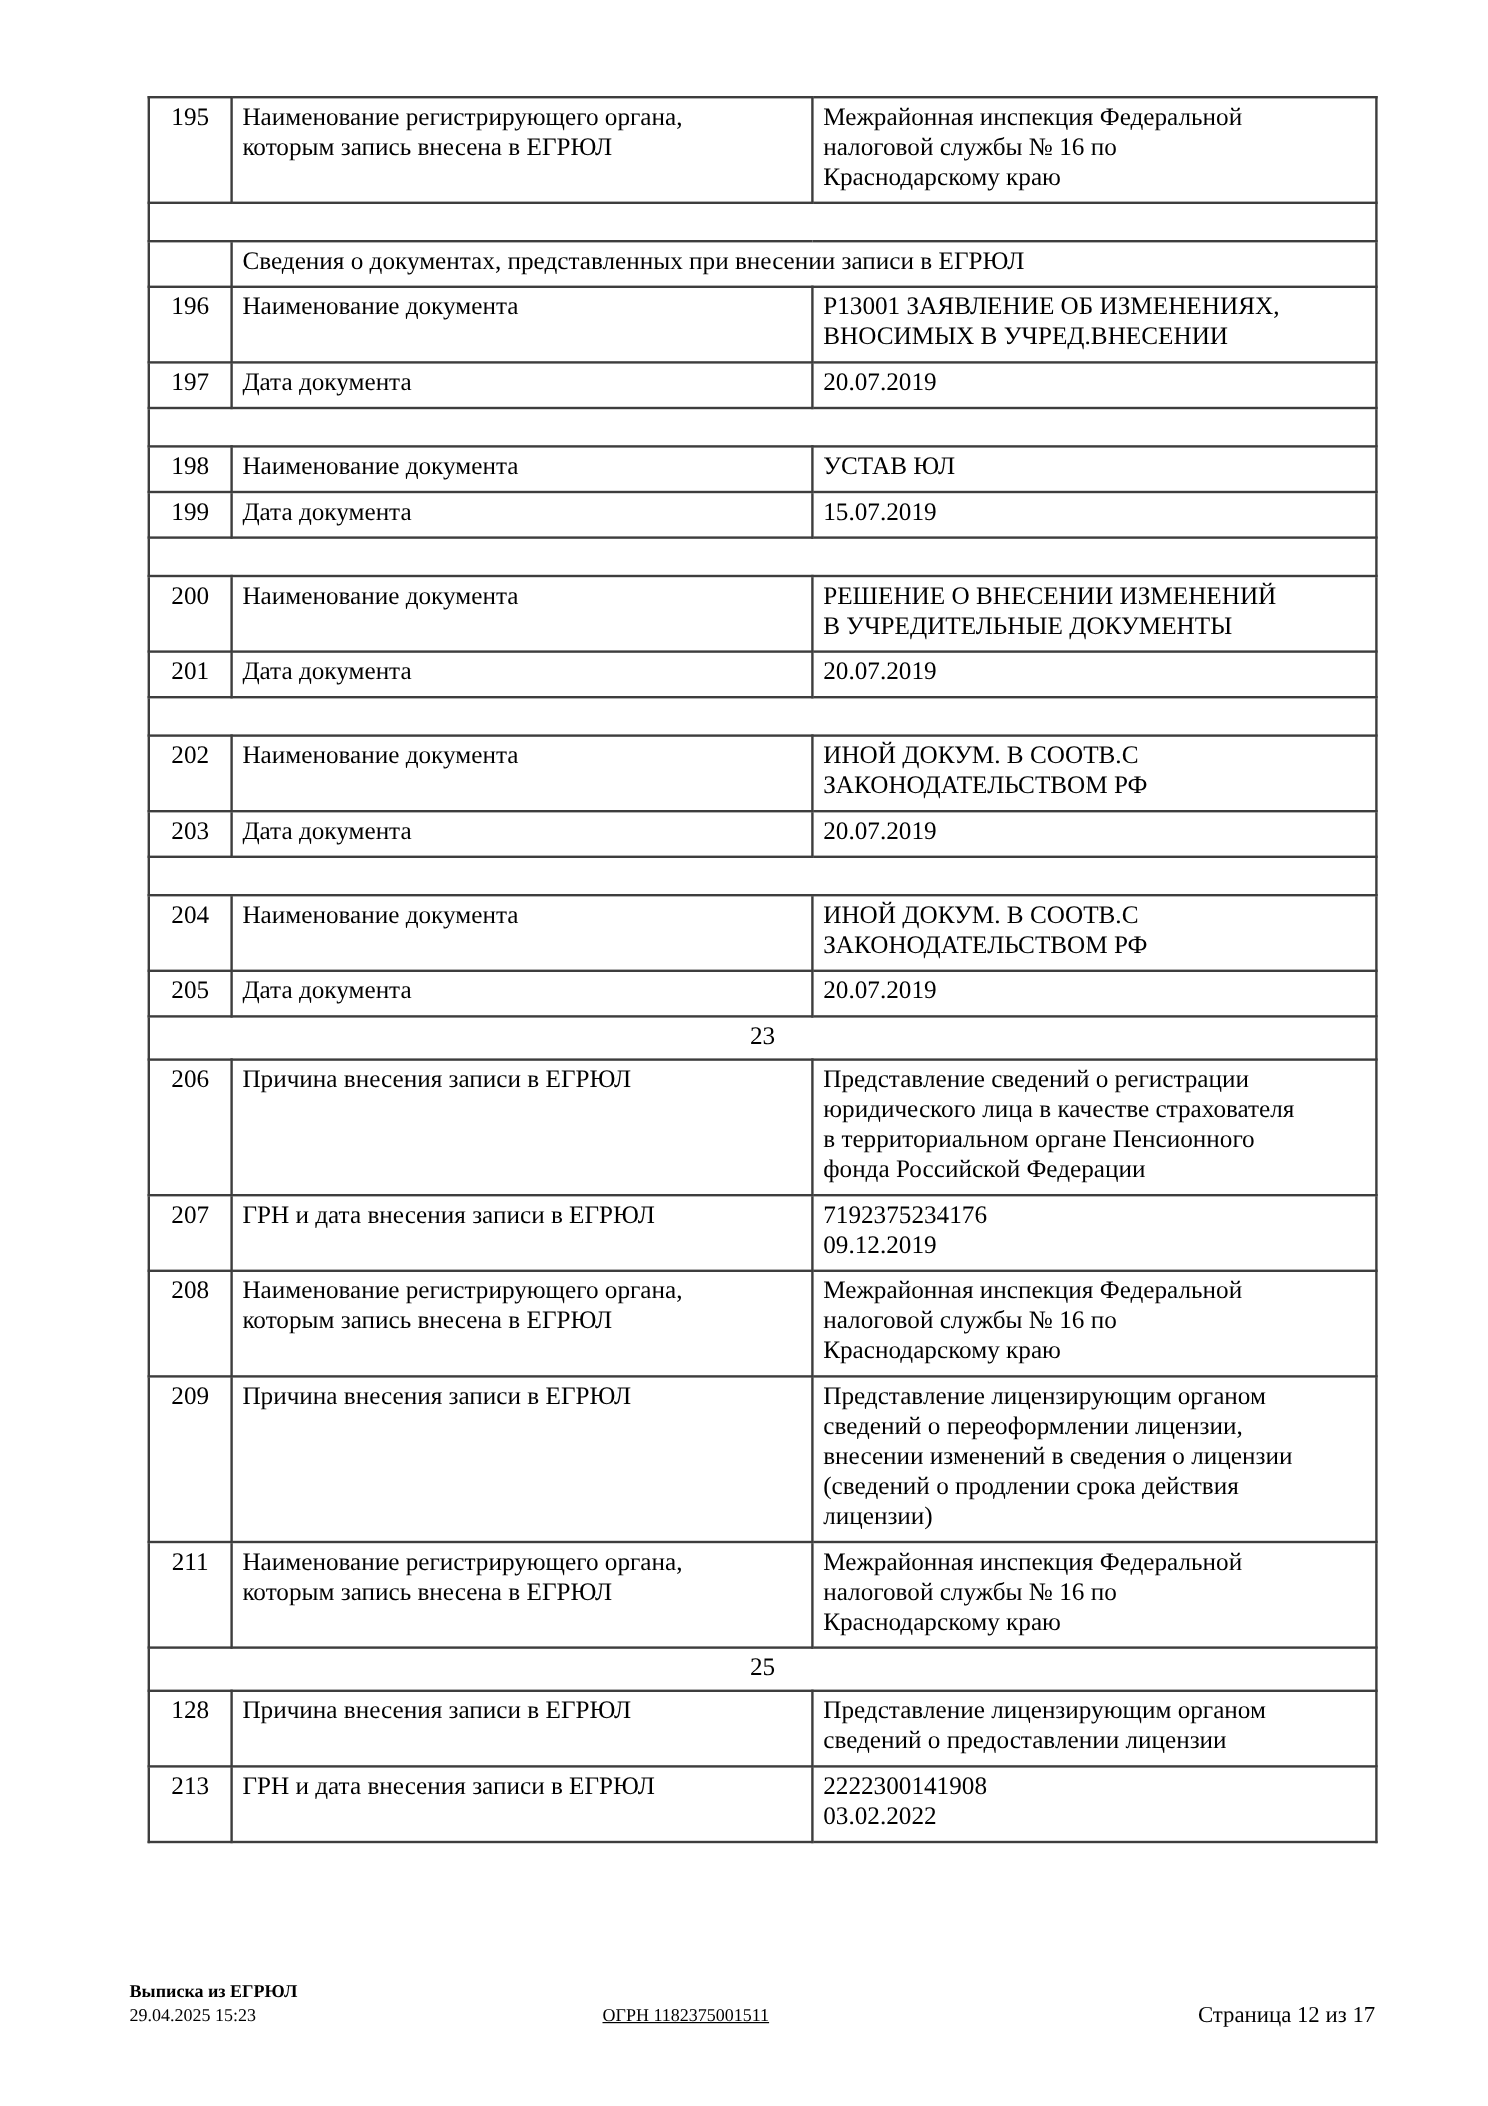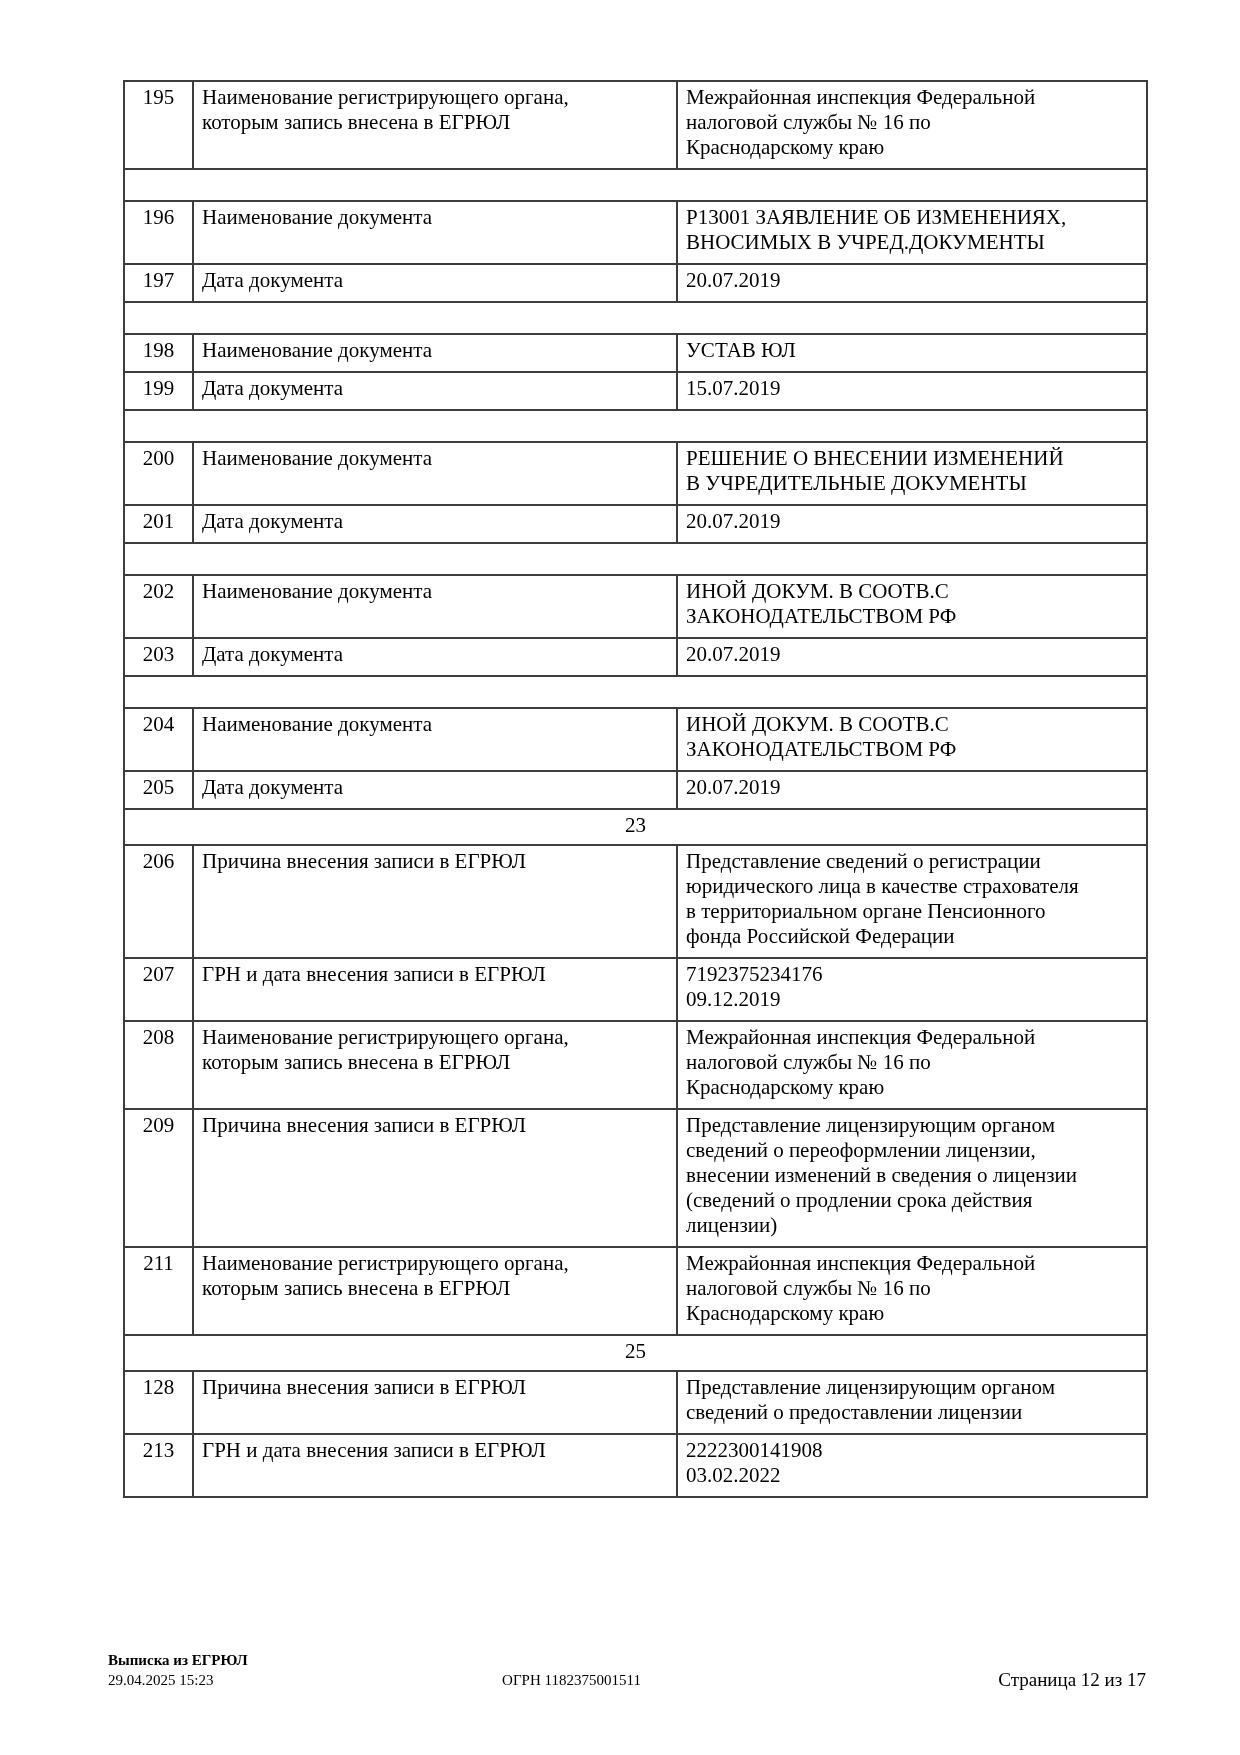--- a/index.html
+++ b/index.html
@@ -62,20 +62,21 @@
     text-align: right;
   }
   .footer-center {
     position: absolute;
     left: 0;
     width: 1143px;
     top: 1670px;
     text-align: center;
     font-size: 15px;
     line-height: 20px;
+    text-decoration: underline;
   }
   .footer-right {
     position: absolute;
     right: 94px;
     top: 1670px;
     font-size: 19px;
     line-height: 20px;
     text-align: left;
   }
 </style>
@@ -95,25 +96,29 @@
           <td class="num">195</td>
           <td class="label">Наименование регистрирующего органа,
 которым запись внесена в ЕГРЮЛ</td>
           <td class="value">Межрайонная инспекция Федеральной
 налоговой службы № 16 по
 Краснодарскому краю</td>
         </tr>
         <tr class="separator">
           <td colspan="3"></td>
         </tr>
+        <tr class="subheader">
+          <td class="num"></td>
+          <td colspan="2" class="htext">Сведения о документах, представленных при внесении записи в ЕГРЮЛ</td>
+        </tr>
         <tr>
           <td class="num">196</td>
           <td class="label">Наименование документа</td>
           <td class="value">Р13001 ЗАЯВЛЕНИЕ ОБ ИЗМЕНЕНИЯХ,
-ВНОСИМЫХ В УЧРЕД.ДОКУМЕНТЫ</td>
+ВНОСИМЫХ В УЧРЕД.ВНЕСЕНИИ</td>
         </tr>
         <tr>
           <td class="num">197</td>
           <td class="label">Дата документа</td>
           <td class="value">20.07.2019</td>
         </tr>
         <tr class="separator">
           <td colspan="3"></td>
         </tr>
         <tr>

